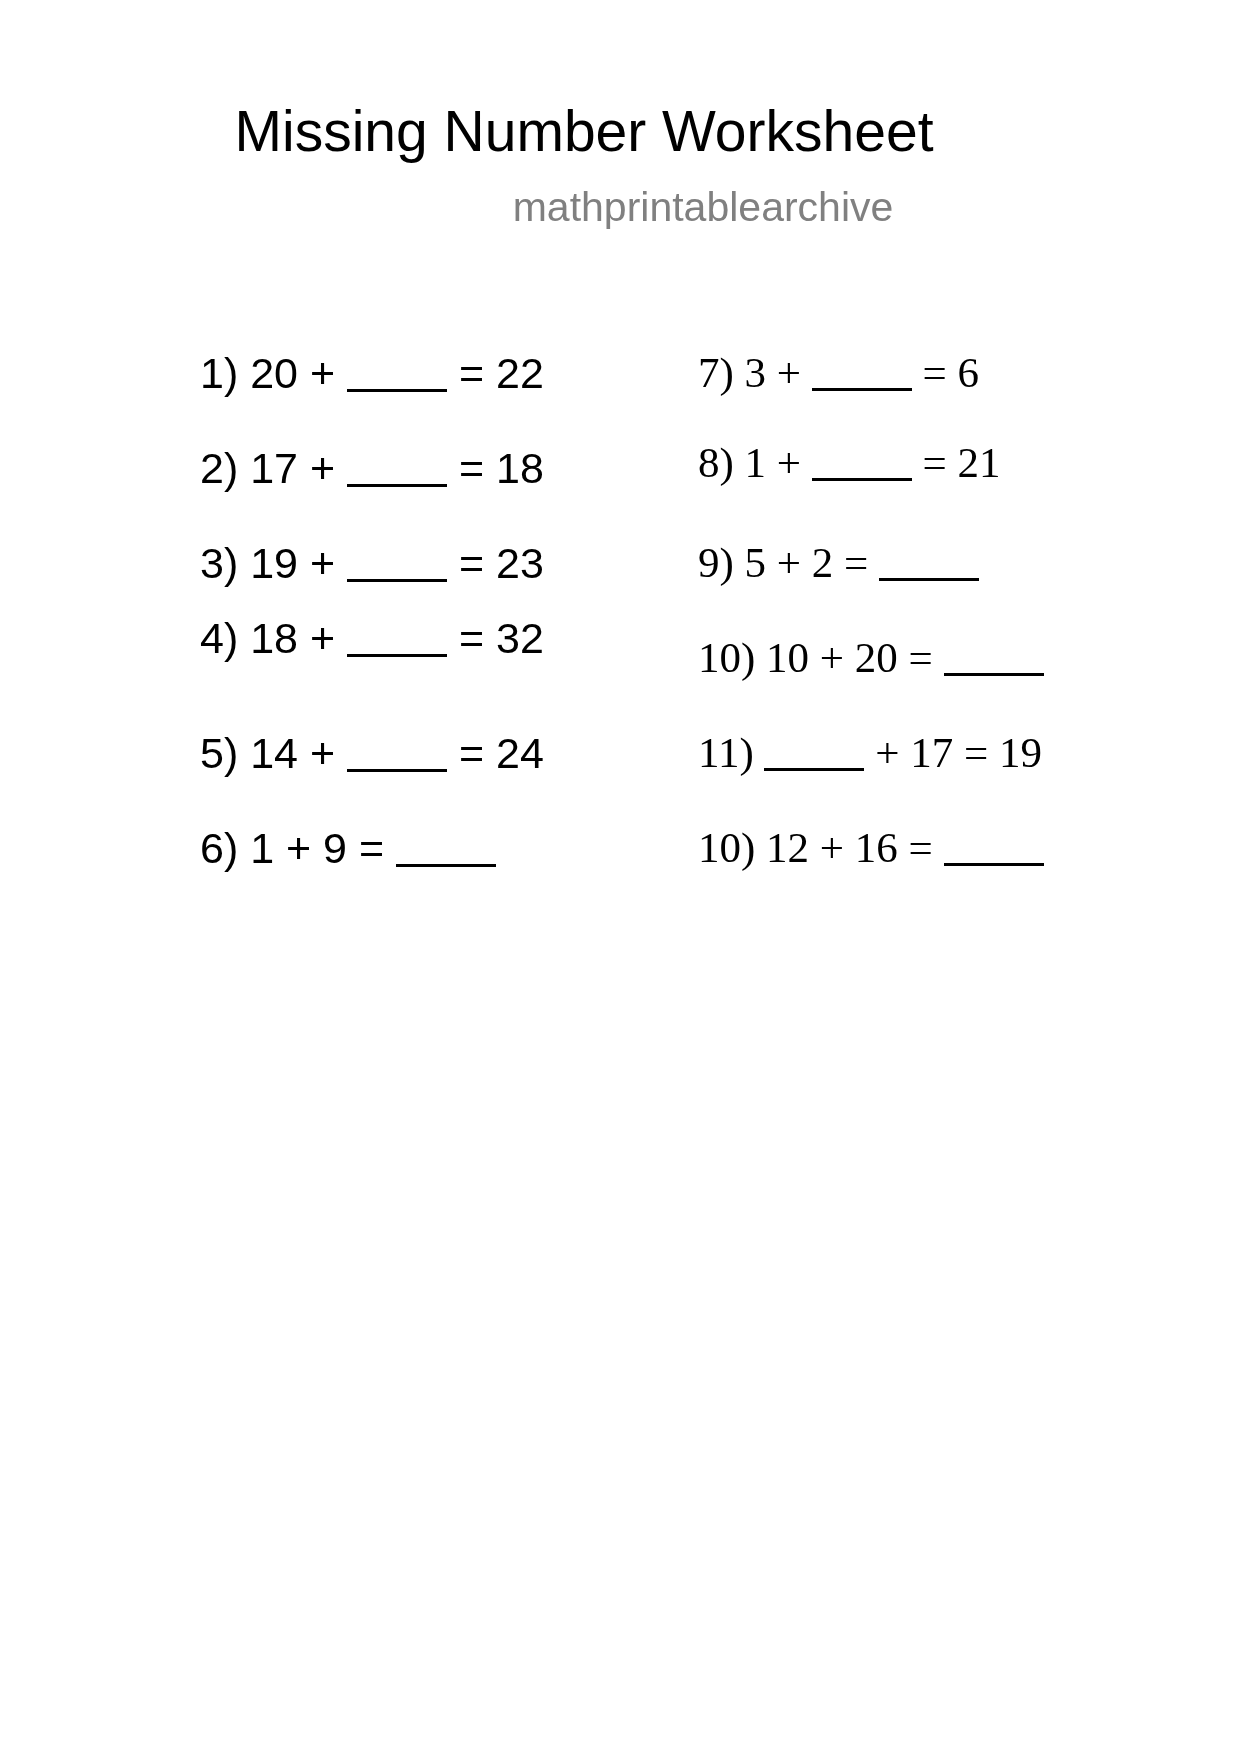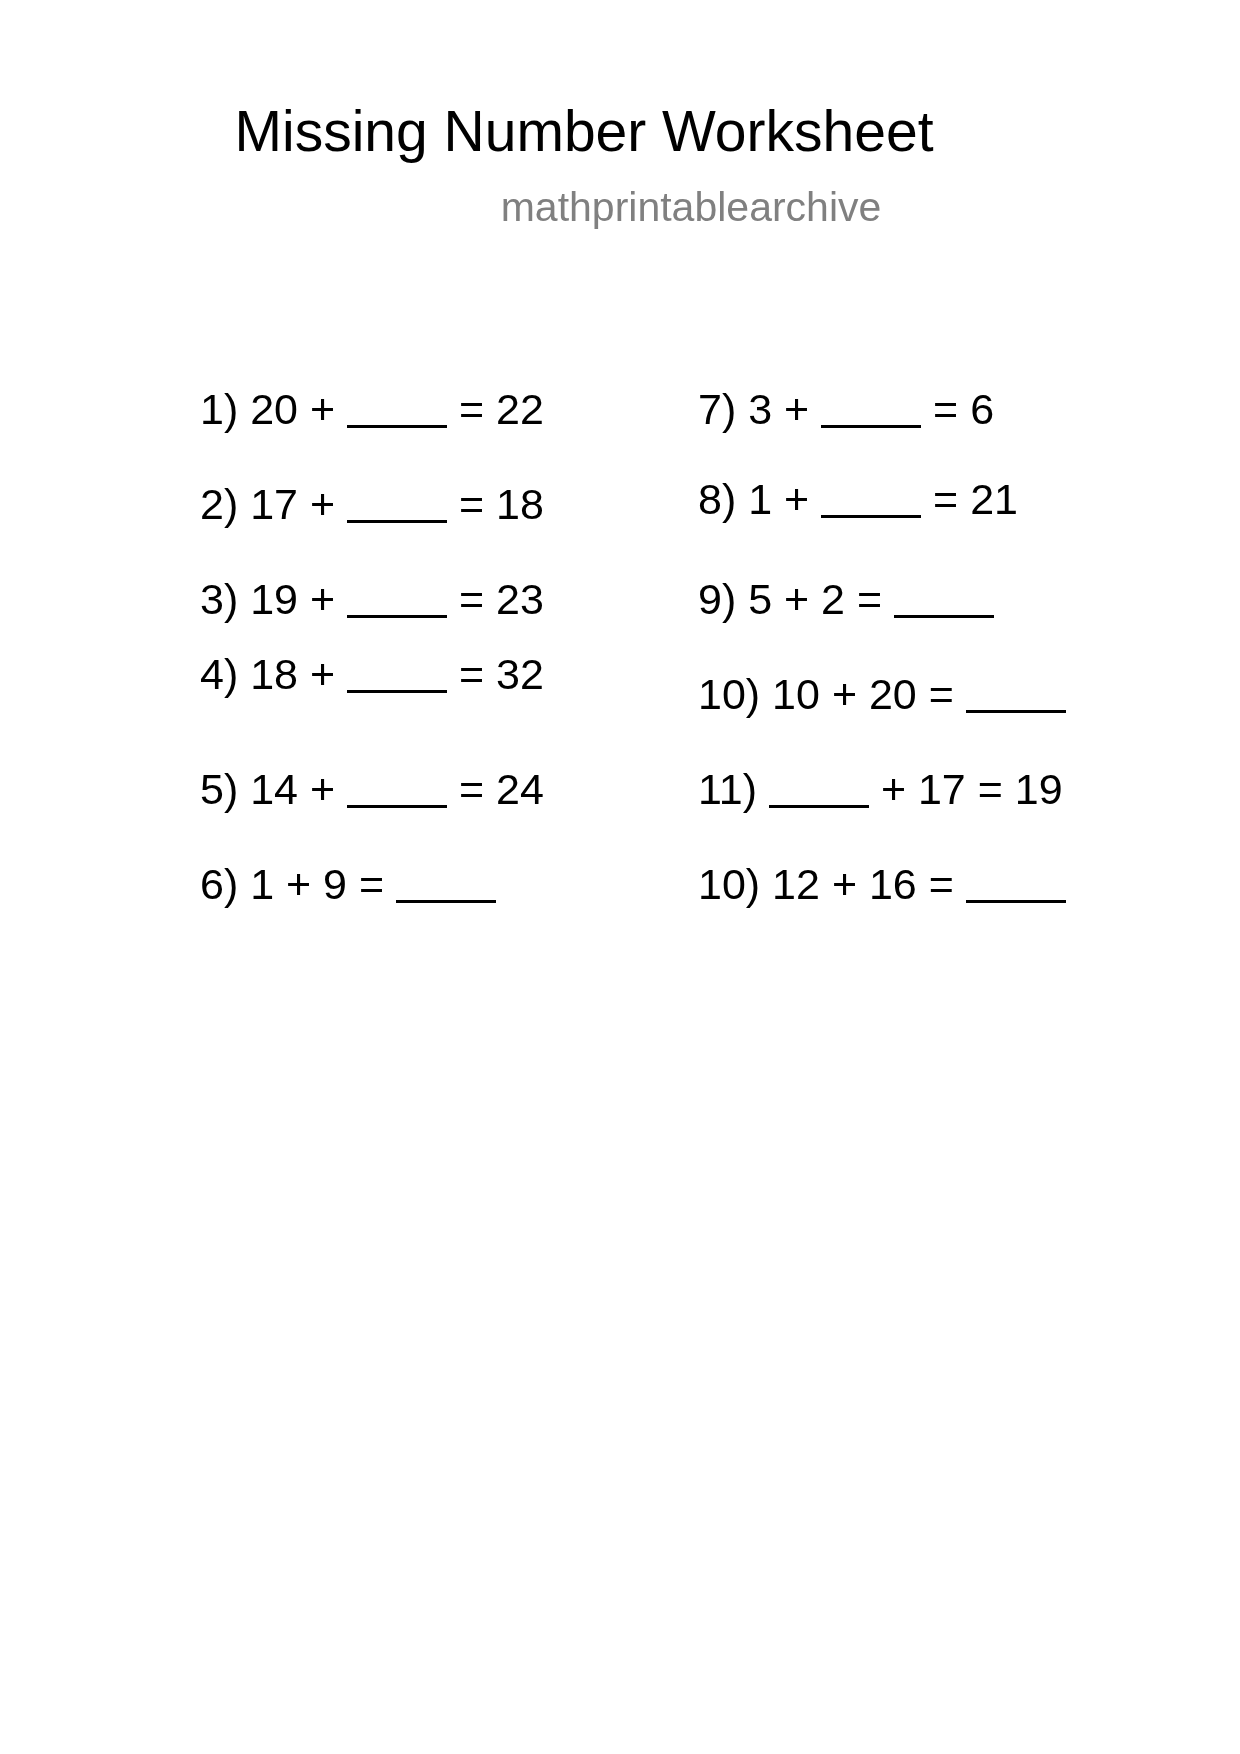--- a/index.html
+++ b/index.html
@@ -22,40 +22,39 @@
       top: 96px;
       text-align: center;
       font-size: 57px;
       line-height: 70px;
       padding-left: 100px;
       box-sizing: border-box;
       white-space: nowrap;
     }
     .subtitle {
       position: absolute;
-      left: 0;
+      left: 12px;
       width: 1212px;
       top: 182px;
       text-align: center;
       font-size: 41px;
       line-height: 50px;
       color: #808080;
       padding-left: 170px;
       box-sizing: border-box;
       white-space: nowrap;
     }
     .problem {
       position: absolute;
       font-size: 43px;
       line-height: 50px;
       white-space: pre;
-      margin-top: 36px;
     }
     .col-left { left: 200px; }
-    .col-right { left: 698px; }
+    .col-right { left: 698px; font-family: Liberation Serif, serif; }
     .blank {
       display: inline-block;
       width: 100px;
       height: 1px;
       border-bottom: 3px solid #000;
       vertical-align: -4px;
     }
   </style>
 </head>
 <body>

